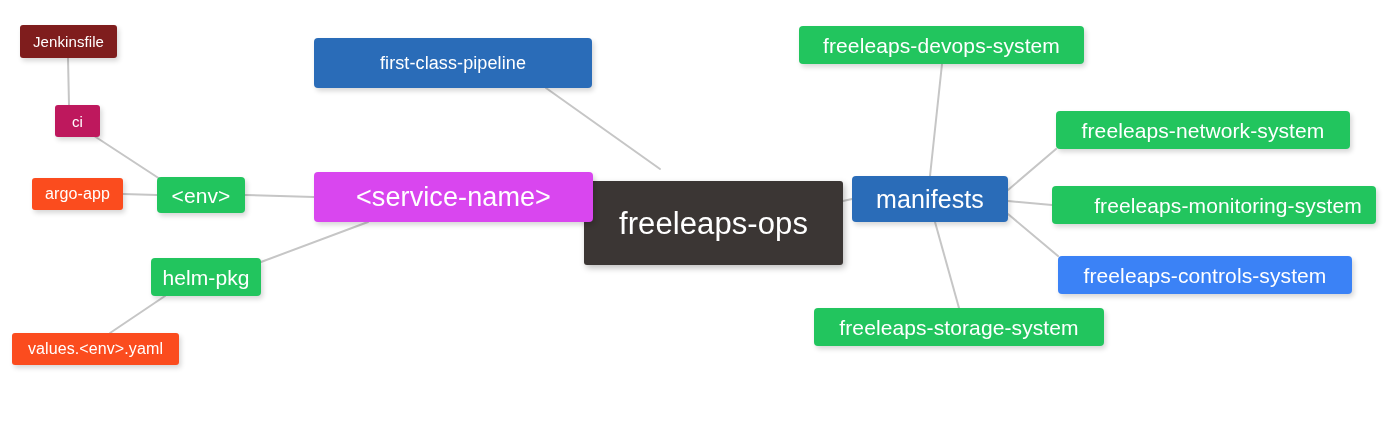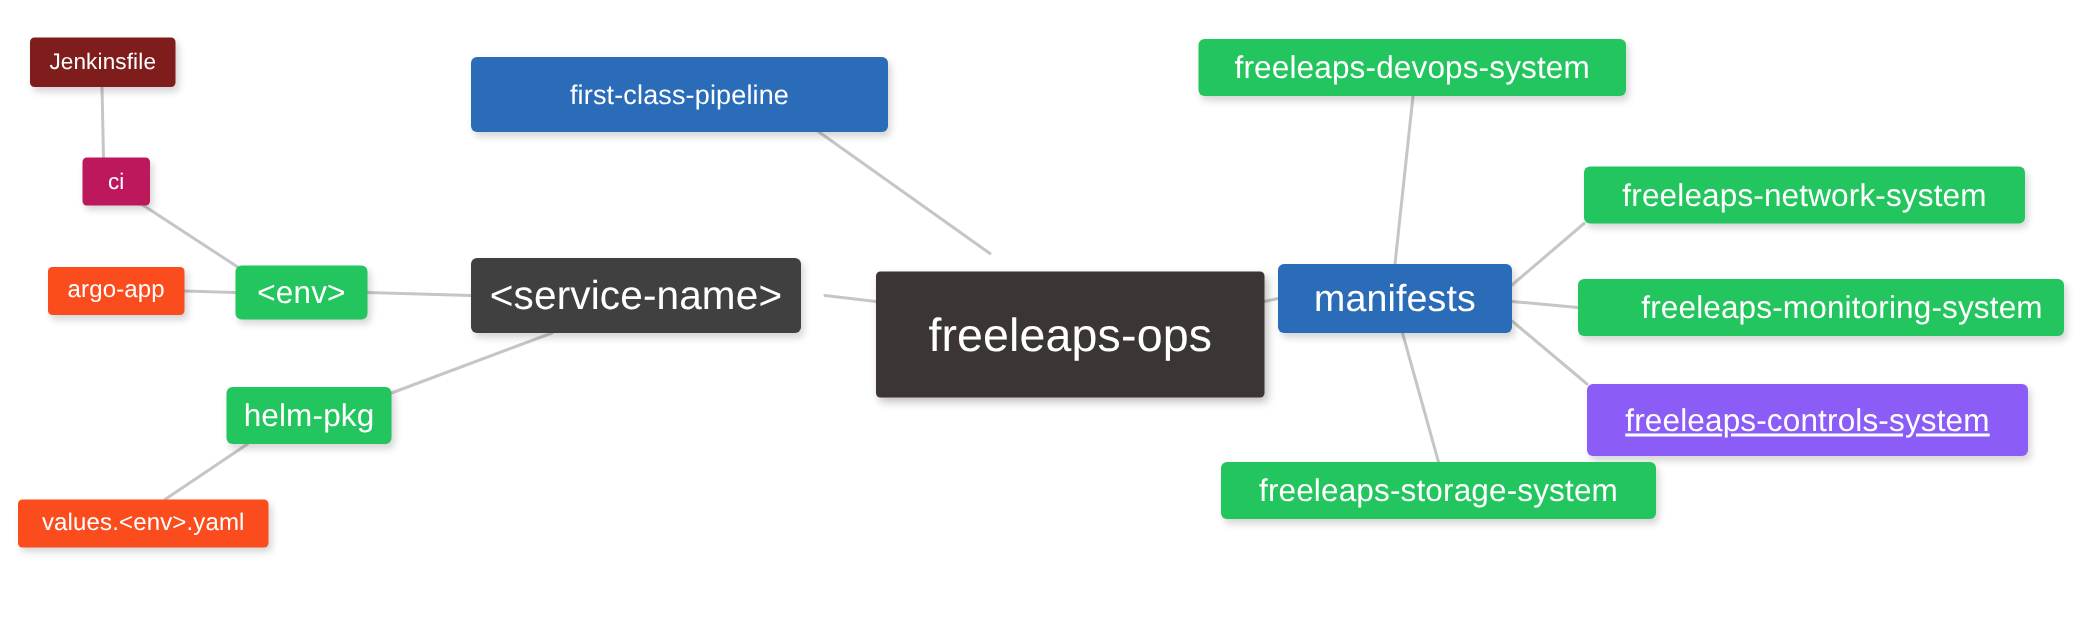--- a/index.html
+++ b/index.html
@@ -64,27 +64,27 @@
       <line x1="110" y1="333" x2="165" y2="296" stroke="#c6c6c6" stroke-width="2" stroke-linecap="round"></line>
       <line x1="930" y1="176" x2="942" y2="64" stroke="#c6c6c6" stroke-width="2" stroke-linecap="round"></line>
       <line x1="1008" y1="190" x2="1056" y2="149" stroke="#c6c6c6" stroke-width="2" stroke-linecap="round"></line>
       <line x1="1008" y1="201" x2="1052" y2="205" stroke="#c6c6c6" stroke-width="2" stroke-linecap="round"></line>
       <line x1="1008" y1="214" x2="1058" y2="256" stroke="#c6c6c6" stroke-width="2" stroke-linecap="round"></line>
       <line x1="935" y1="222" x2="959" y2="308" stroke="#c6c6c6" stroke-width="2" stroke-linecap="round"></line>
     </svg>
   <div id="node-layer">
       <div class="node central" style="left: 584px; top: 181px; width: 259px; height: 84px; background: rgb(59, 54, 52); font-size: 31px;">freeleaps-ops</div>
       <div class="node" style="left: 314px; top: 38px; width: 278px; height: 50px; background: rgb(42, 108, 184); font-size: 18px;">first-class-pipeline</div>
-      <div class="node" style="left: 314px; top: 172px; width: 220px; height: 50px; background: #404040; font-size: 27px;">&lt;service-name&gt;</div>
+      <div class="node" style="left: 314px; top: 172px; width: 279px; height: 50px; background: #d946ef; font-size: 27px;">&lt;service-name&gt;</div>
       <div class="node" style="left: 852px; top: 176px; width: 156px; height: 46px; background: rgb(42, 108, 184); font-size: 25px;">manifests</div>
       <div class="node" style="left: 157px; top: 177px; width: 88px; height: 36px; background: rgb(34, 197, 94); font-size: 21px;">&lt;env&gt;</div>
       <div class="node" style="left: 151px; top: 258px; width: 110px; height: 38px; background: rgb(34, 197, 94); font-size: 21px;">helm-pkg</div>
       <div class="node small-node" style="left: 20px; top: 25px; width: 97px; height: 33px; background: #7f1d1d; font-size: 15px;">Jenkinsfile</div>
       <div class="node small-node" style="left: 55px; top: 105px; width: 45px; height: 32px; background: #be185d; font-size: 15px;">ci</div>
       <div class="node small-node" style="left: 32px; top: 178px; width: 91px; height: 32px; background: rgb(251, 76, 30); font-size: 16px;">argo-app</div>
       <div class="node small-node" style="left: 12px; top: 333px; width: 167px; height: 32px; background: rgb(251, 76, 30); font-size: 16px;">values.&lt;env&gt;.yaml</div>
       <div class="node" style="left: 799px; top: 26px; width: 285px; height: 38px; background: rgb(34, 197, 94); font-size: 21px;">freeleaps-devops-system</div>
       <div class="node" style="left: 1056px; top: 111px; width: 294px; height: 38px; background: rgb(34, 197, 94); font-size: 21px;">freeleaps-network-system</div>
       <div class="node" style="left: 1052px; top: 186px; width: 324px; height: 38px; background: rgb(34, 197, 94); font-size: 21px; padding-left: 40px;">freeleaps-monitoring-system</div>
-      <div class="node" style="left: 1058px; top: 256px; width: 294px; height: 48px; background: #8b5cf6; font-size: 21px; text-decoration: underline;">freeleaps-controls-system</div>
+      <div class="node" style="left: 1058px; top: 256px; width: 294px; height: 38px; background: #3b82f6; font-size: 21px;">freeleaps-controls-system</div>
       <div class="node" style="left: 814px; top: 308px; width: 290px; height: 38px; background: rgb(34, 197, 94); font-size: 21px;">freeleaps-storage-system</div>
     </div>
 </div>
 
 </body></html>

